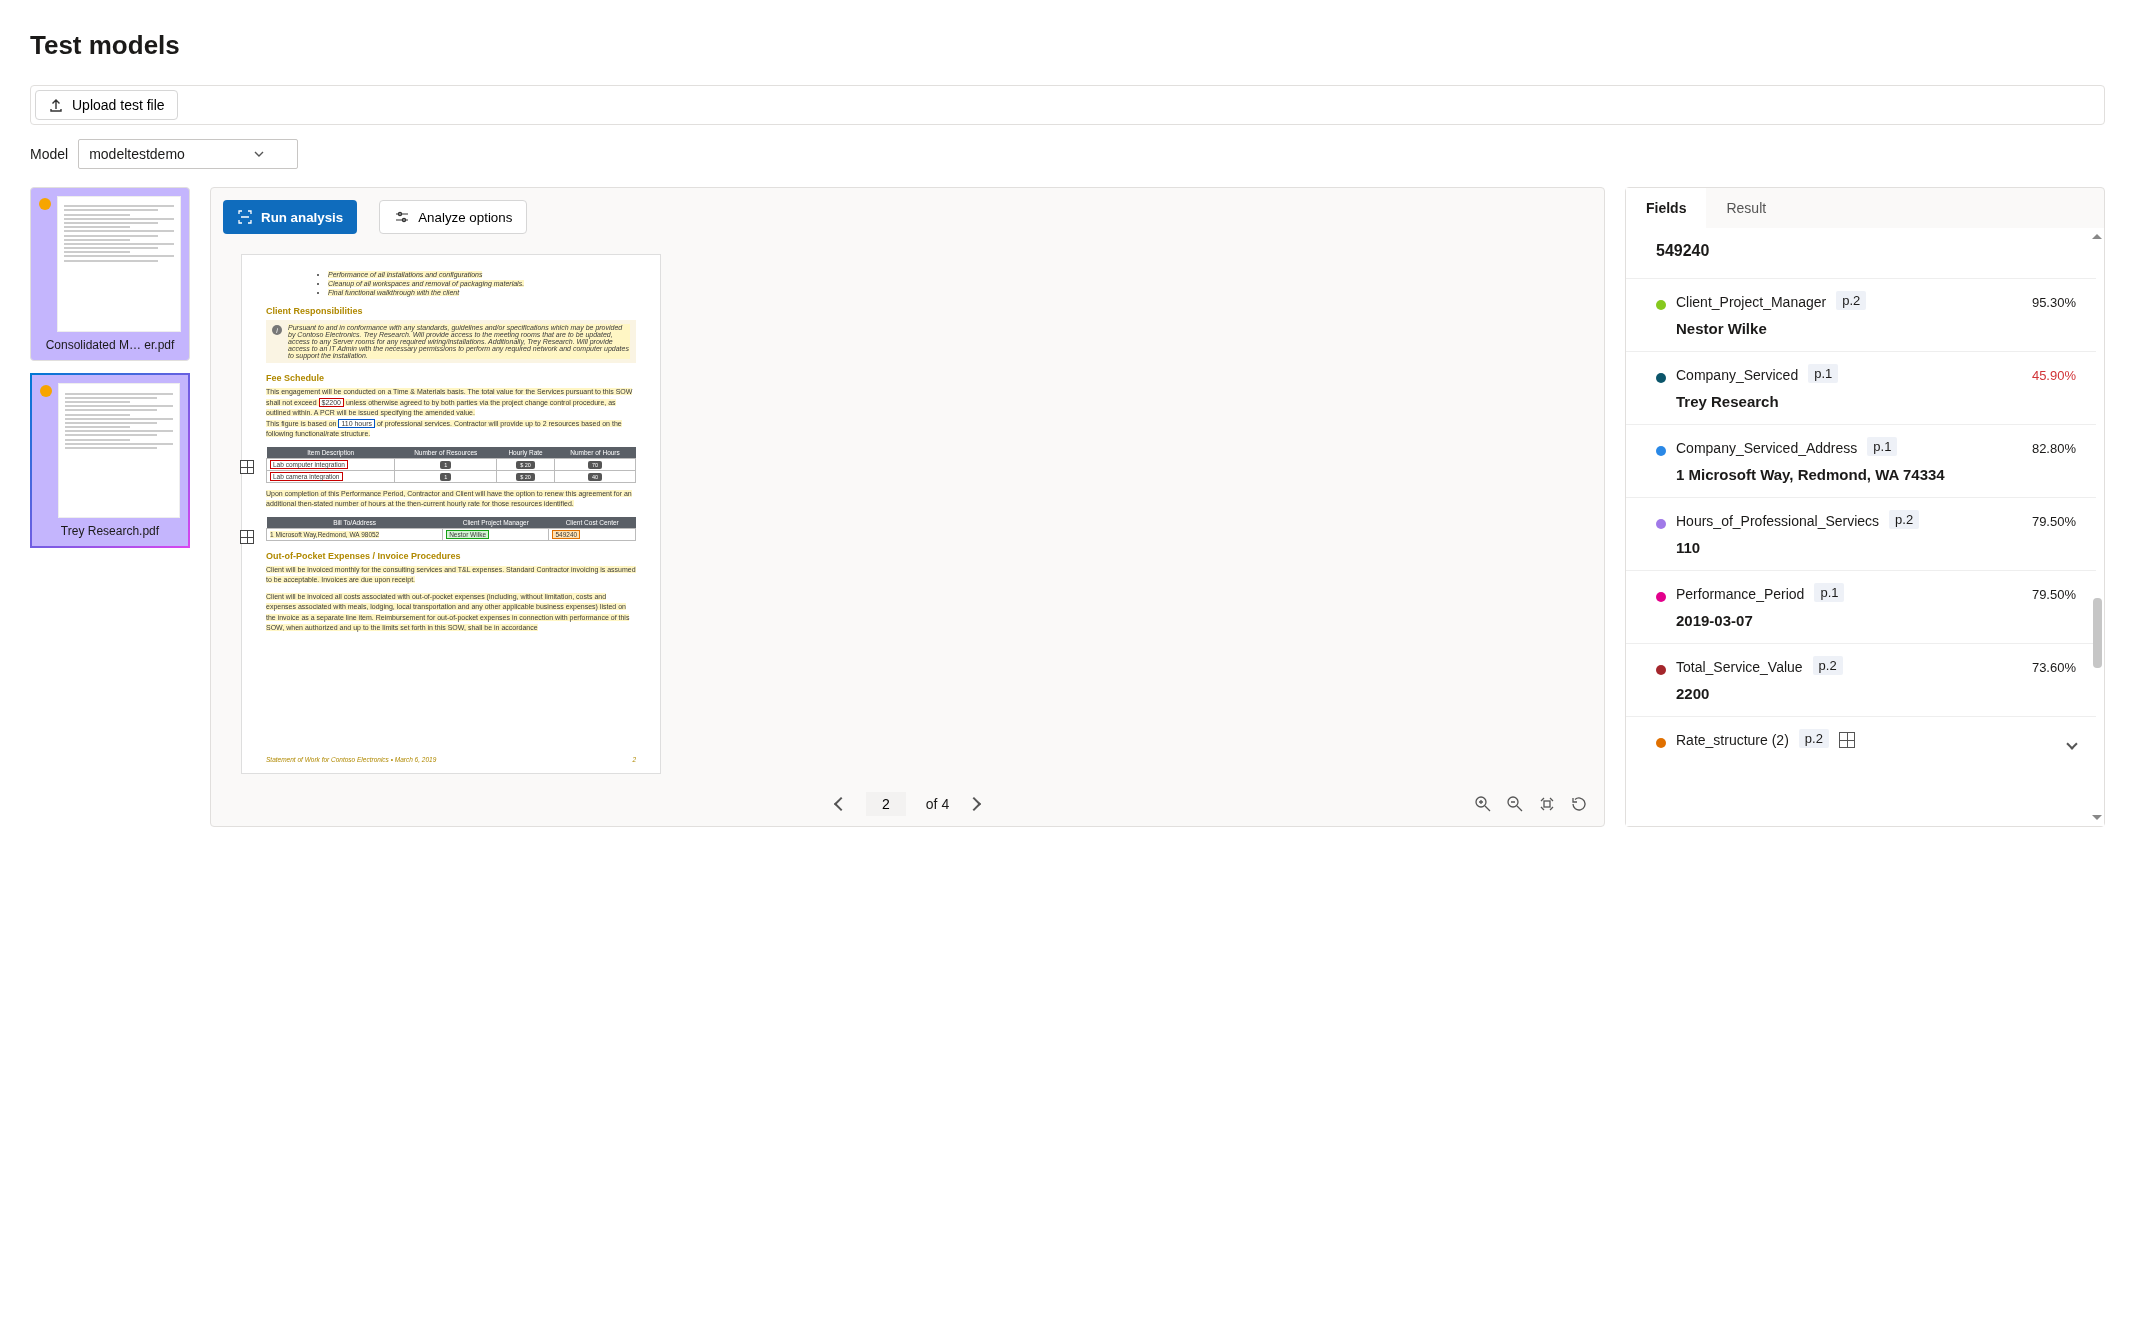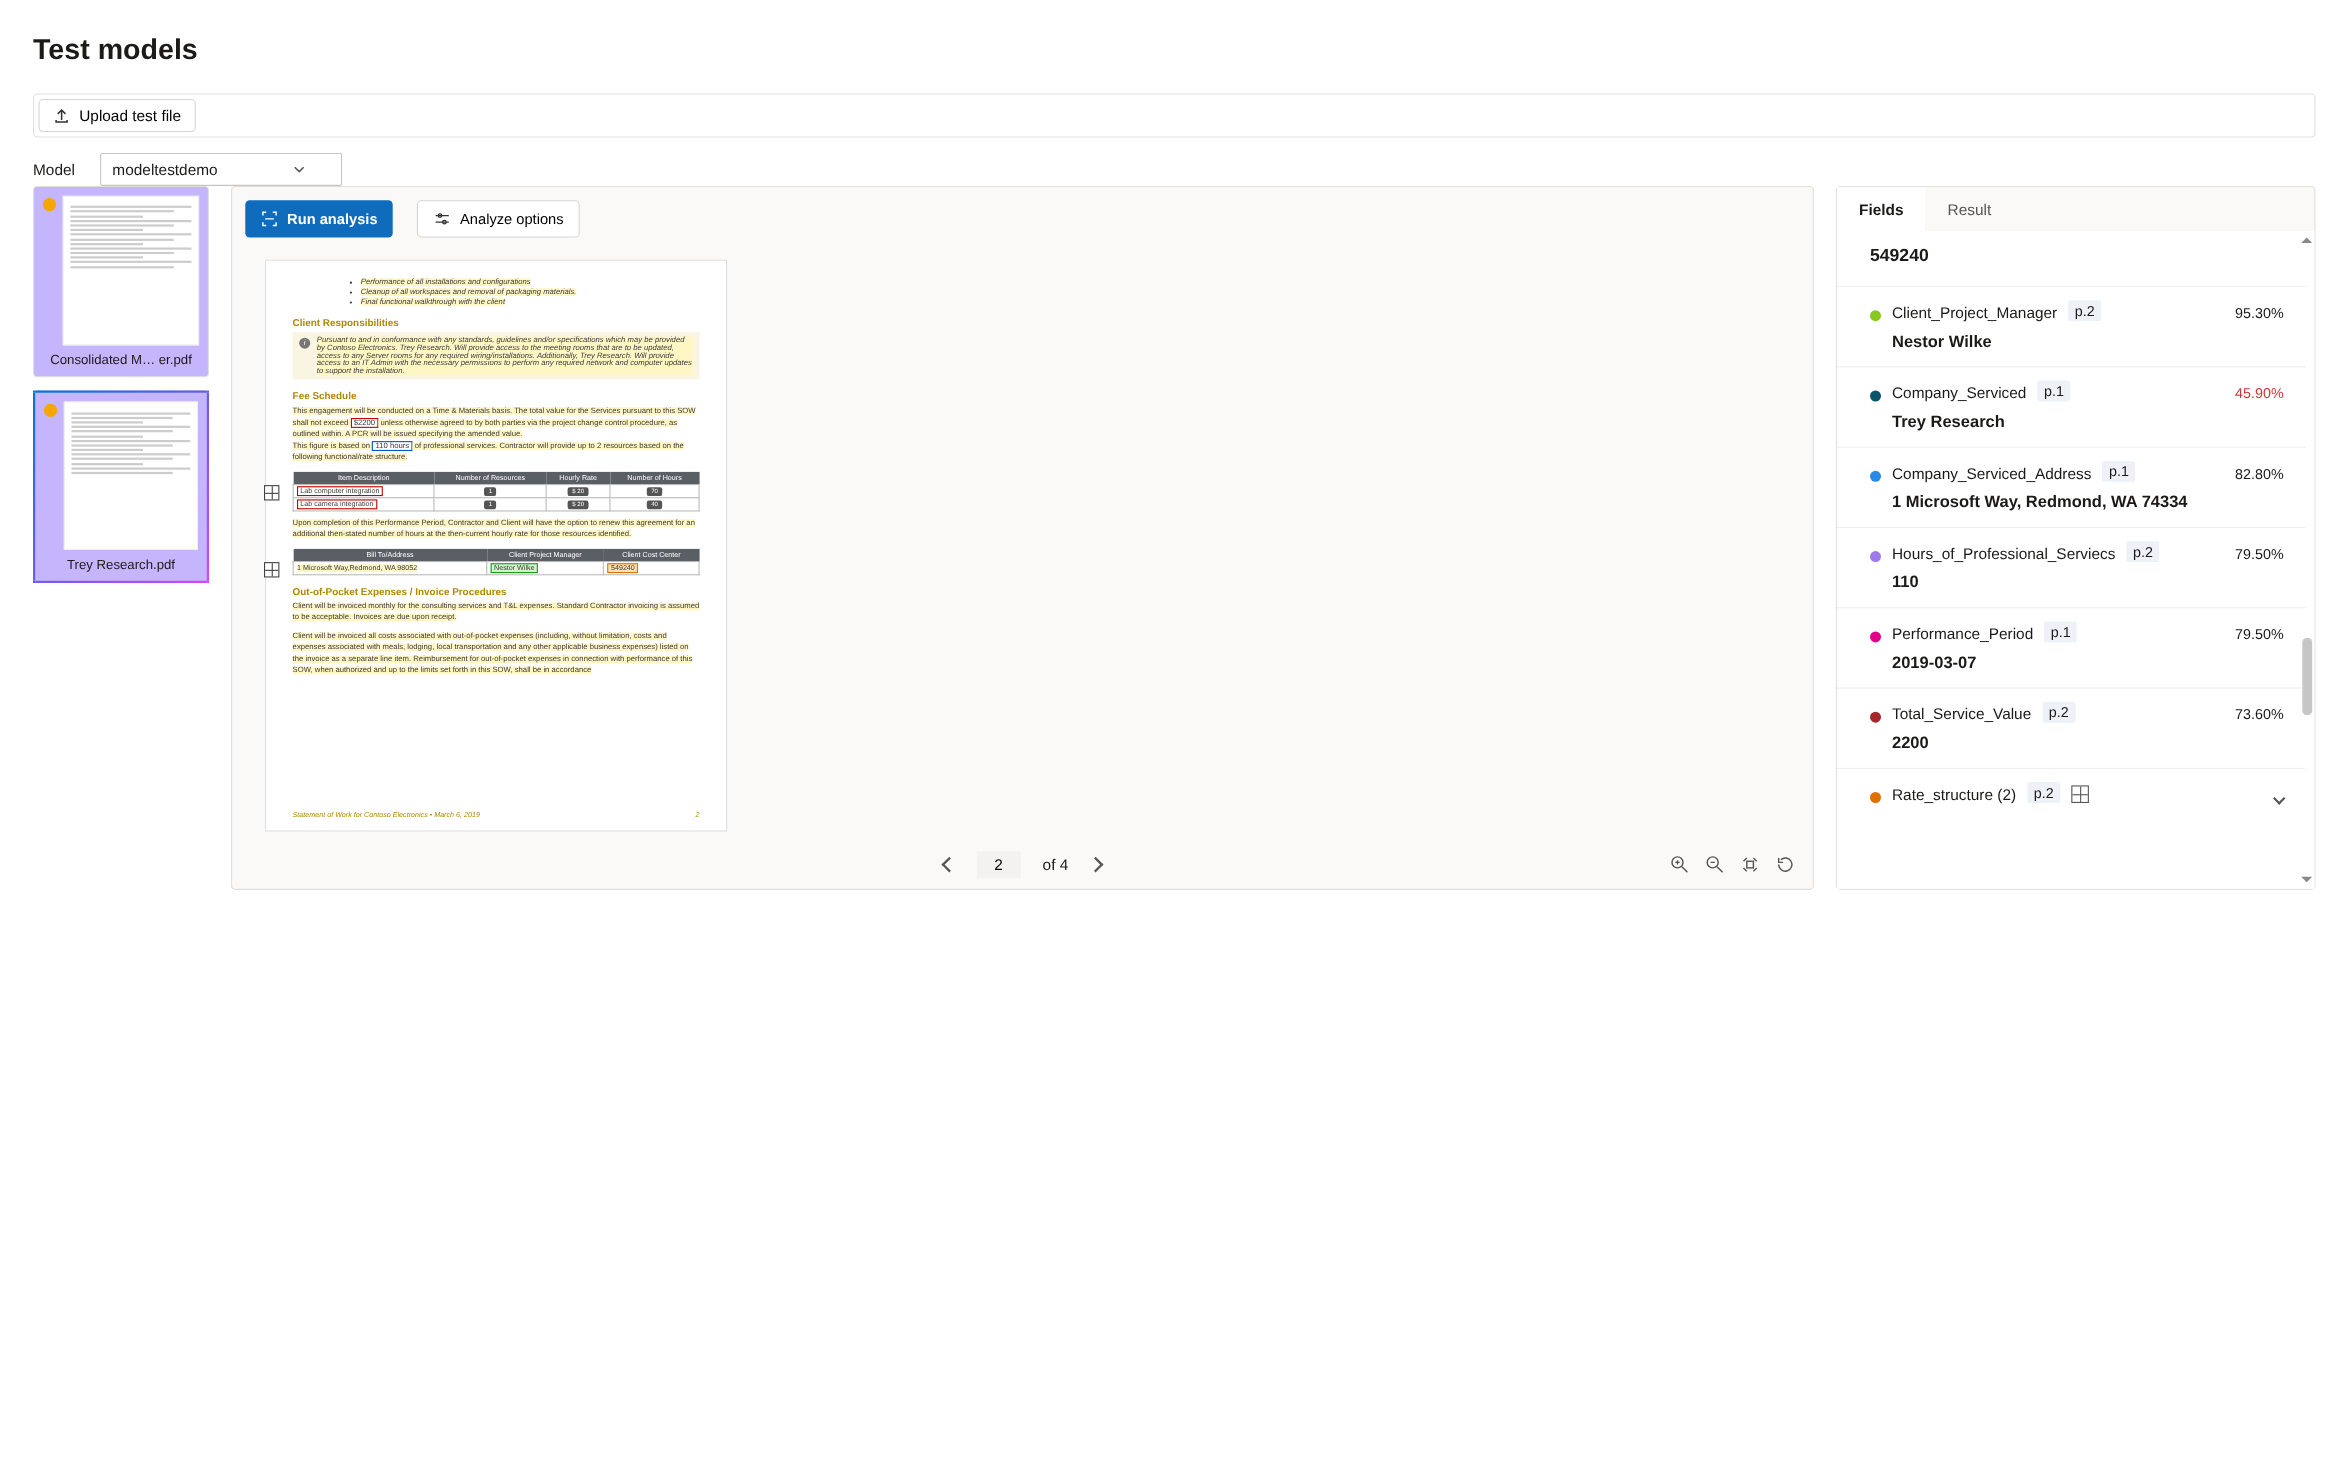--- a/index.html
+++ b/index.html
@@ -4,21 +4,21 @@
 <style>
   * { box-sizing: border-box; font-family: "Segoe UI", -apple-system, sans-serif; }
   body { margin: 0; background: #fff; color: #1b1a19; font-size: 14px; }
   .page { padding: 20px 30px; }
   h1 { font-size: 26px; font-weight: 700; margin: 10px 0 24px; }
 
   .toolbar-row { border: 1px solid #e1dfdd; border-radius: 4px; padding: 4px; margin-bottom: 14px; }
   .upload-btn { display: inline-flex; align-items: center; gap: 8px; padding: 6px 12px; border: 1px solid #d6d6d6; border-radius: 4px; background: #fff; cursor: pointer; font-size: 14px; }
   .upload-btn svg { width: 16px; height: 16px; }
 
-  .model-row { display: flex; align-items: center; gap: 23px; }
+  .model-row { display: flex; align-items: center; gap: 10px; margin-bottom: 18px; }
   .model-label { font-size: 14px; }
   .model-select { border: 1px solid #c8c6c4; border-radius: 2px; padding: 6px 32px 6px 10px; font-size: 14px; min-width: 220px; background: #fff; position: relative; display: inline-flex; align-items: center; justify-content: space-between; cursor: pointer; }
   .model-select svg { width: 12px; height: 12px; }
 
   .content { display: flex; gap: 20px; align-items: stretch; }
   .thumbs { width: 160px; flex: none; }
   .thumb-card { border: 1px solid #e1dfdd; border-radius: 4px; padding: 8px; margin-bottom: 12px; background: #c4b5fd; cursor: pointer; }
   .thumb-card.selected { border: 2px solid; border-image: linear-gradient(135deg, #0078d4, #d946ef) 1; }
   .thumb-head { display: flex; align-items: flex-start; gap: 6px; }
   .dot { width: 12px; height: 12px; border-radius: 50%; flex: none; margin-top: 2px; }
@@ -57,21 +57,21 @@
   .tbl-icon::before { content: ""; position: absolute; left: 0; right: 0; top: 50%; border-top: 1px solid #444; }
   .tbl-icon::after { content: ""; position: absolute; top: 0; bottom: 0; left: 50%; border-left: 1px solid #444; }
 
   .viewer-footer { display: flex; align-items: center; justify-content: center; gap: 20px; padding: 10px; position: relative; }
   .v-chev { width: 10px; height: 10px; border-left: 2px solid #555; border-bottom: 2px solid #555; transform: rotate(45deg); cursor: pointer; }
   .v-chev.right { transform: rotate(-135deg); }
   .page-input { width: 40px; text-align: center; background: #f3f2f1; border: none; padding: 4px; font-size: 14px; }
   .footer-tools { position: absolute; right: 16px; display: flex; gap: 14px; }
   .ficon { width: 18px; height: 18px; cursor: pointer; stroke: #555; fill: none; stroke-width: 1.3; }
 
-  .results { width: 436px; flex: none; border: 1px solid #e1dfdd; border-radius: 4px; background: #faf9f8; display: flex; flex-direction: column; }
+  .results { width: 480px; flex: none; border: 1px solid #e1dfdd; border-radius: 4px; background: #faf9f8; display: flex; flex-direction: column; }
   .tabs { display: flex; }
   .tab { padding: 12px 20px; cursor: pointer; font-size: 14px; color: #555; }
   .tab.active { background: #fff; font-weight: 600; color: #1b1a19; }
   .fields-list { flex: 1; background: #fff; overflow-y: auto; position: relative; padding-right: 8px; }
   .sb-up, .sb-down { position: absolute; right: 2px; width: 0; height: 0; border-left: 5px solid transparent; border-right: 5px solid transparent; }
   .sb-up { top: 6px; border-bottom: 5px solid #888; }
   .sb-down { bottom: 6px; border-top: 5px solid #888; }
   .sb-track { position: absolute; right: 2px; top: 370px; width: 9px; height: 70px; background: #c6c6c6; border-radius: 4px; }
 
   .topval { padding: 14px 30px 18px; font-weight: 700; font-size: 16px; }

